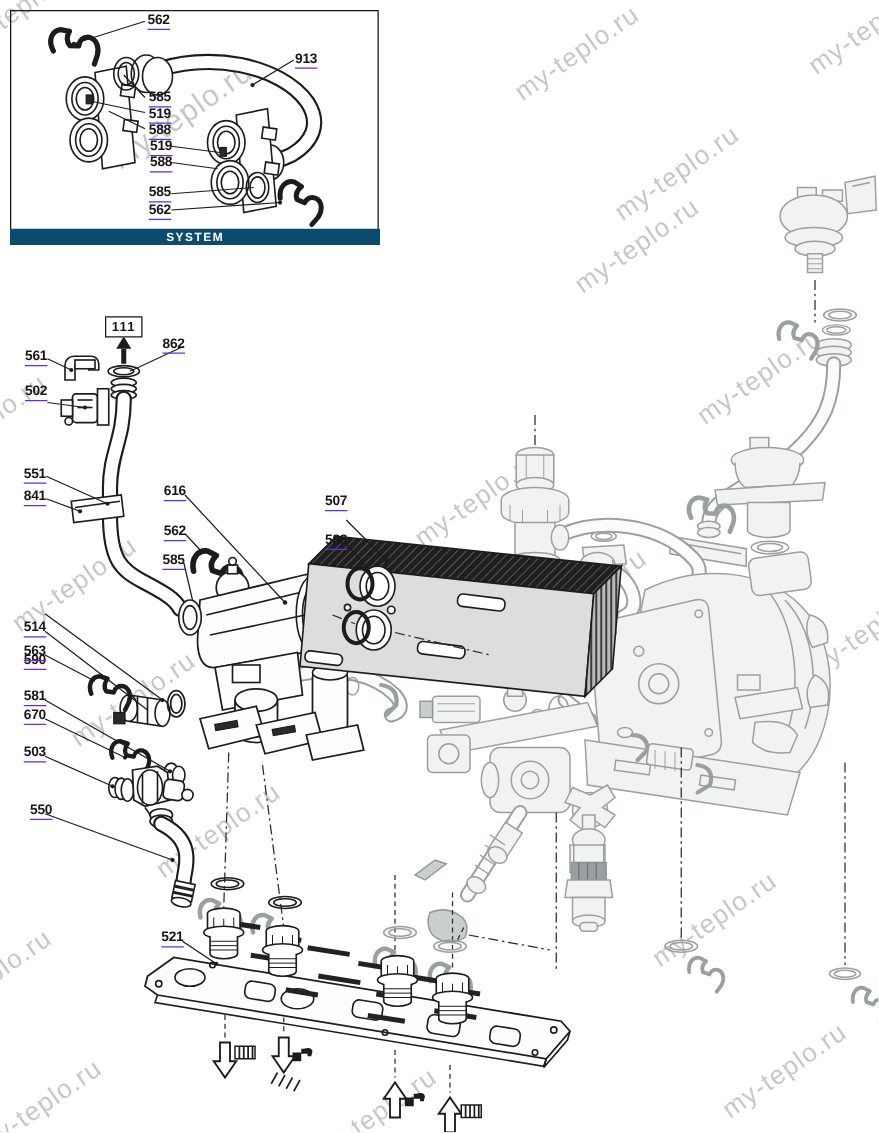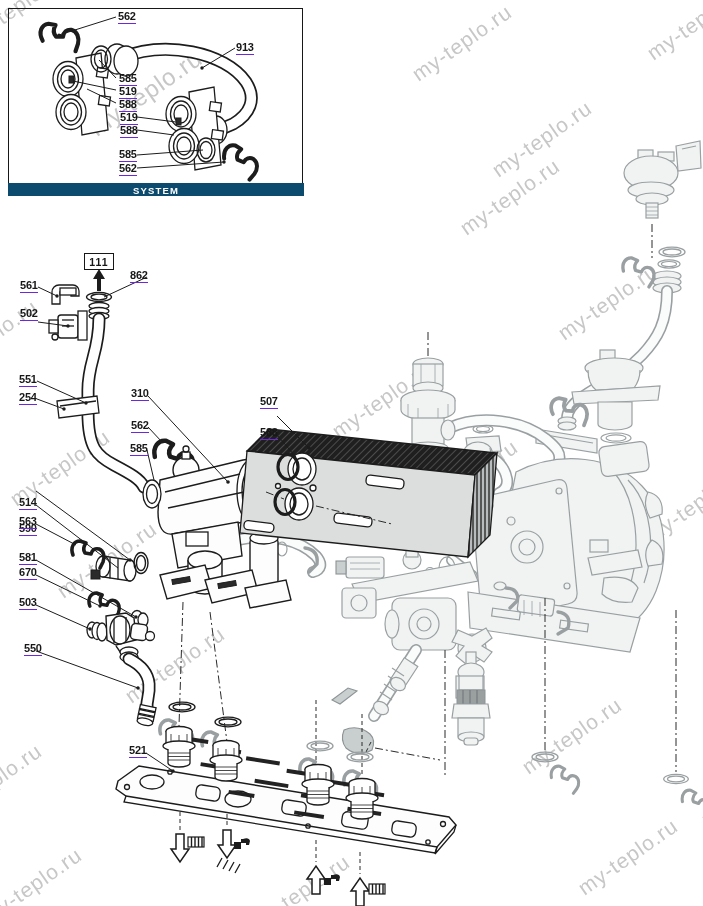--- a/index.html
+++ b/index.html
@@ -601,22 +601,22 @@
       <span class="part-label" style="left: 119px; top: 86px;">519</span>
       <span class="part-label" style="left: 119px; top: 99px;">588</span>
       <span class="part-label" style="left: 120px; top: 112px;">519</span>
       <span class="part-label" style="left: 120px; top: 125px;">588</span>
       <span class="part-label" style="left: 119px; top: 149px;">585</span>
       <span class="part-label" style="left: 119px; top: 163px;">562</span>
       <span class="part-label" style="left: 130px; top: 270px;">862</span>
       <span class="part-label" style="left: 20px; top: 280px;">561</span>
       <span class="part-label" style="left: 20px; top: 308px;">502</span>
       <span class="part-label" style="left: 19px; top: 374px;">551</span>
-      <span class="part-label" style="left: 19px; top: 392px;">254</span>
-      <span class="part-label" style="left: 131px; top: 388px;">310</span>
+      <span class="part-label" style="left: 19px; top: 392px;">841</span>
+      <span class="part-label" style="left: 131px; top: 388px;">616</span>
       <span class="part-label" style="left: 131px; top: 420px;">562</span>
       <span class="part-label" style="left: 130px; top: 443px;">585</span>
       <span class="part-label" style="left: 260px; top: 396px;">507</span>
       <span class="part-label" style="left: 260px; top: 427px;">588</span>
       <span class="part-label" style="left: 19px; top: 483px; margin-top: 40px;">590</span>
       <span class="part-label" style="left: 19px; top: 497px;">514</span>
       <span class="part-label" style="left: 19px; top: 516px;">563</span>
       <span class="part-label" style="left: 19px; top: 552px; text-align: center;">581</span>
       <span class="part-label" style="left: 19px; top: 567px;">670</span>
       <span class="part-label" style="left: 19px; top: 597px;">503</span>

